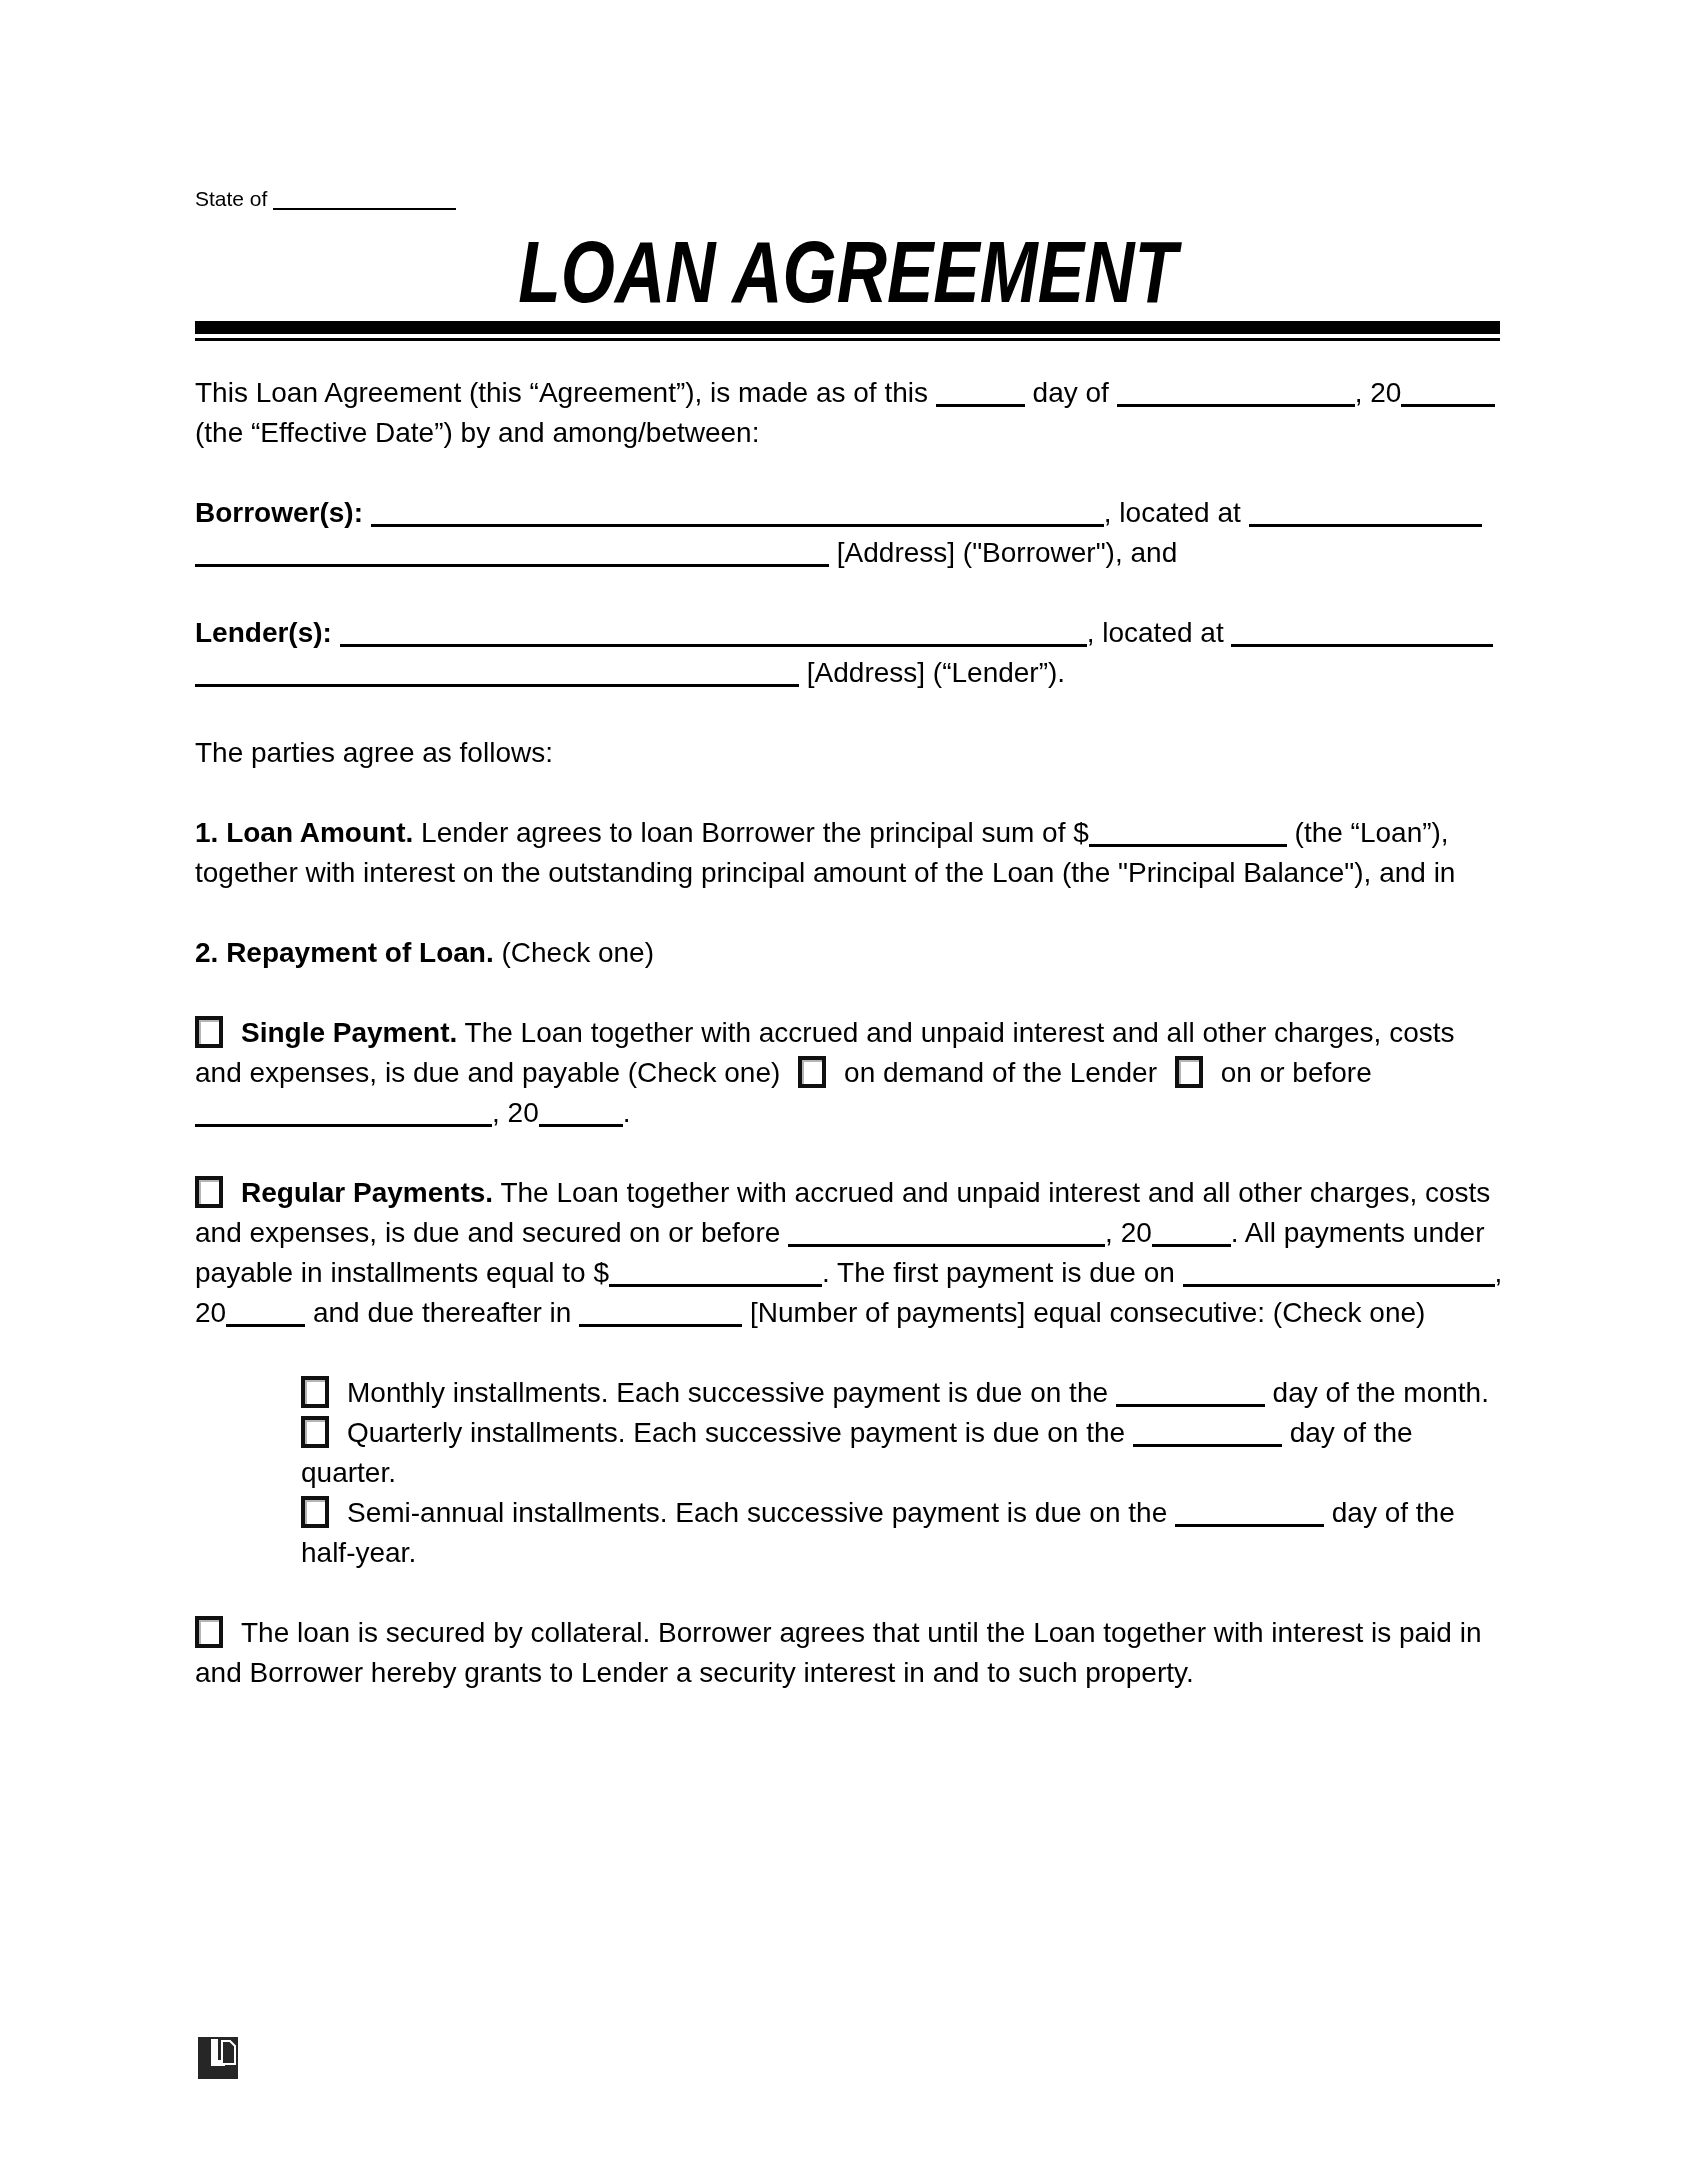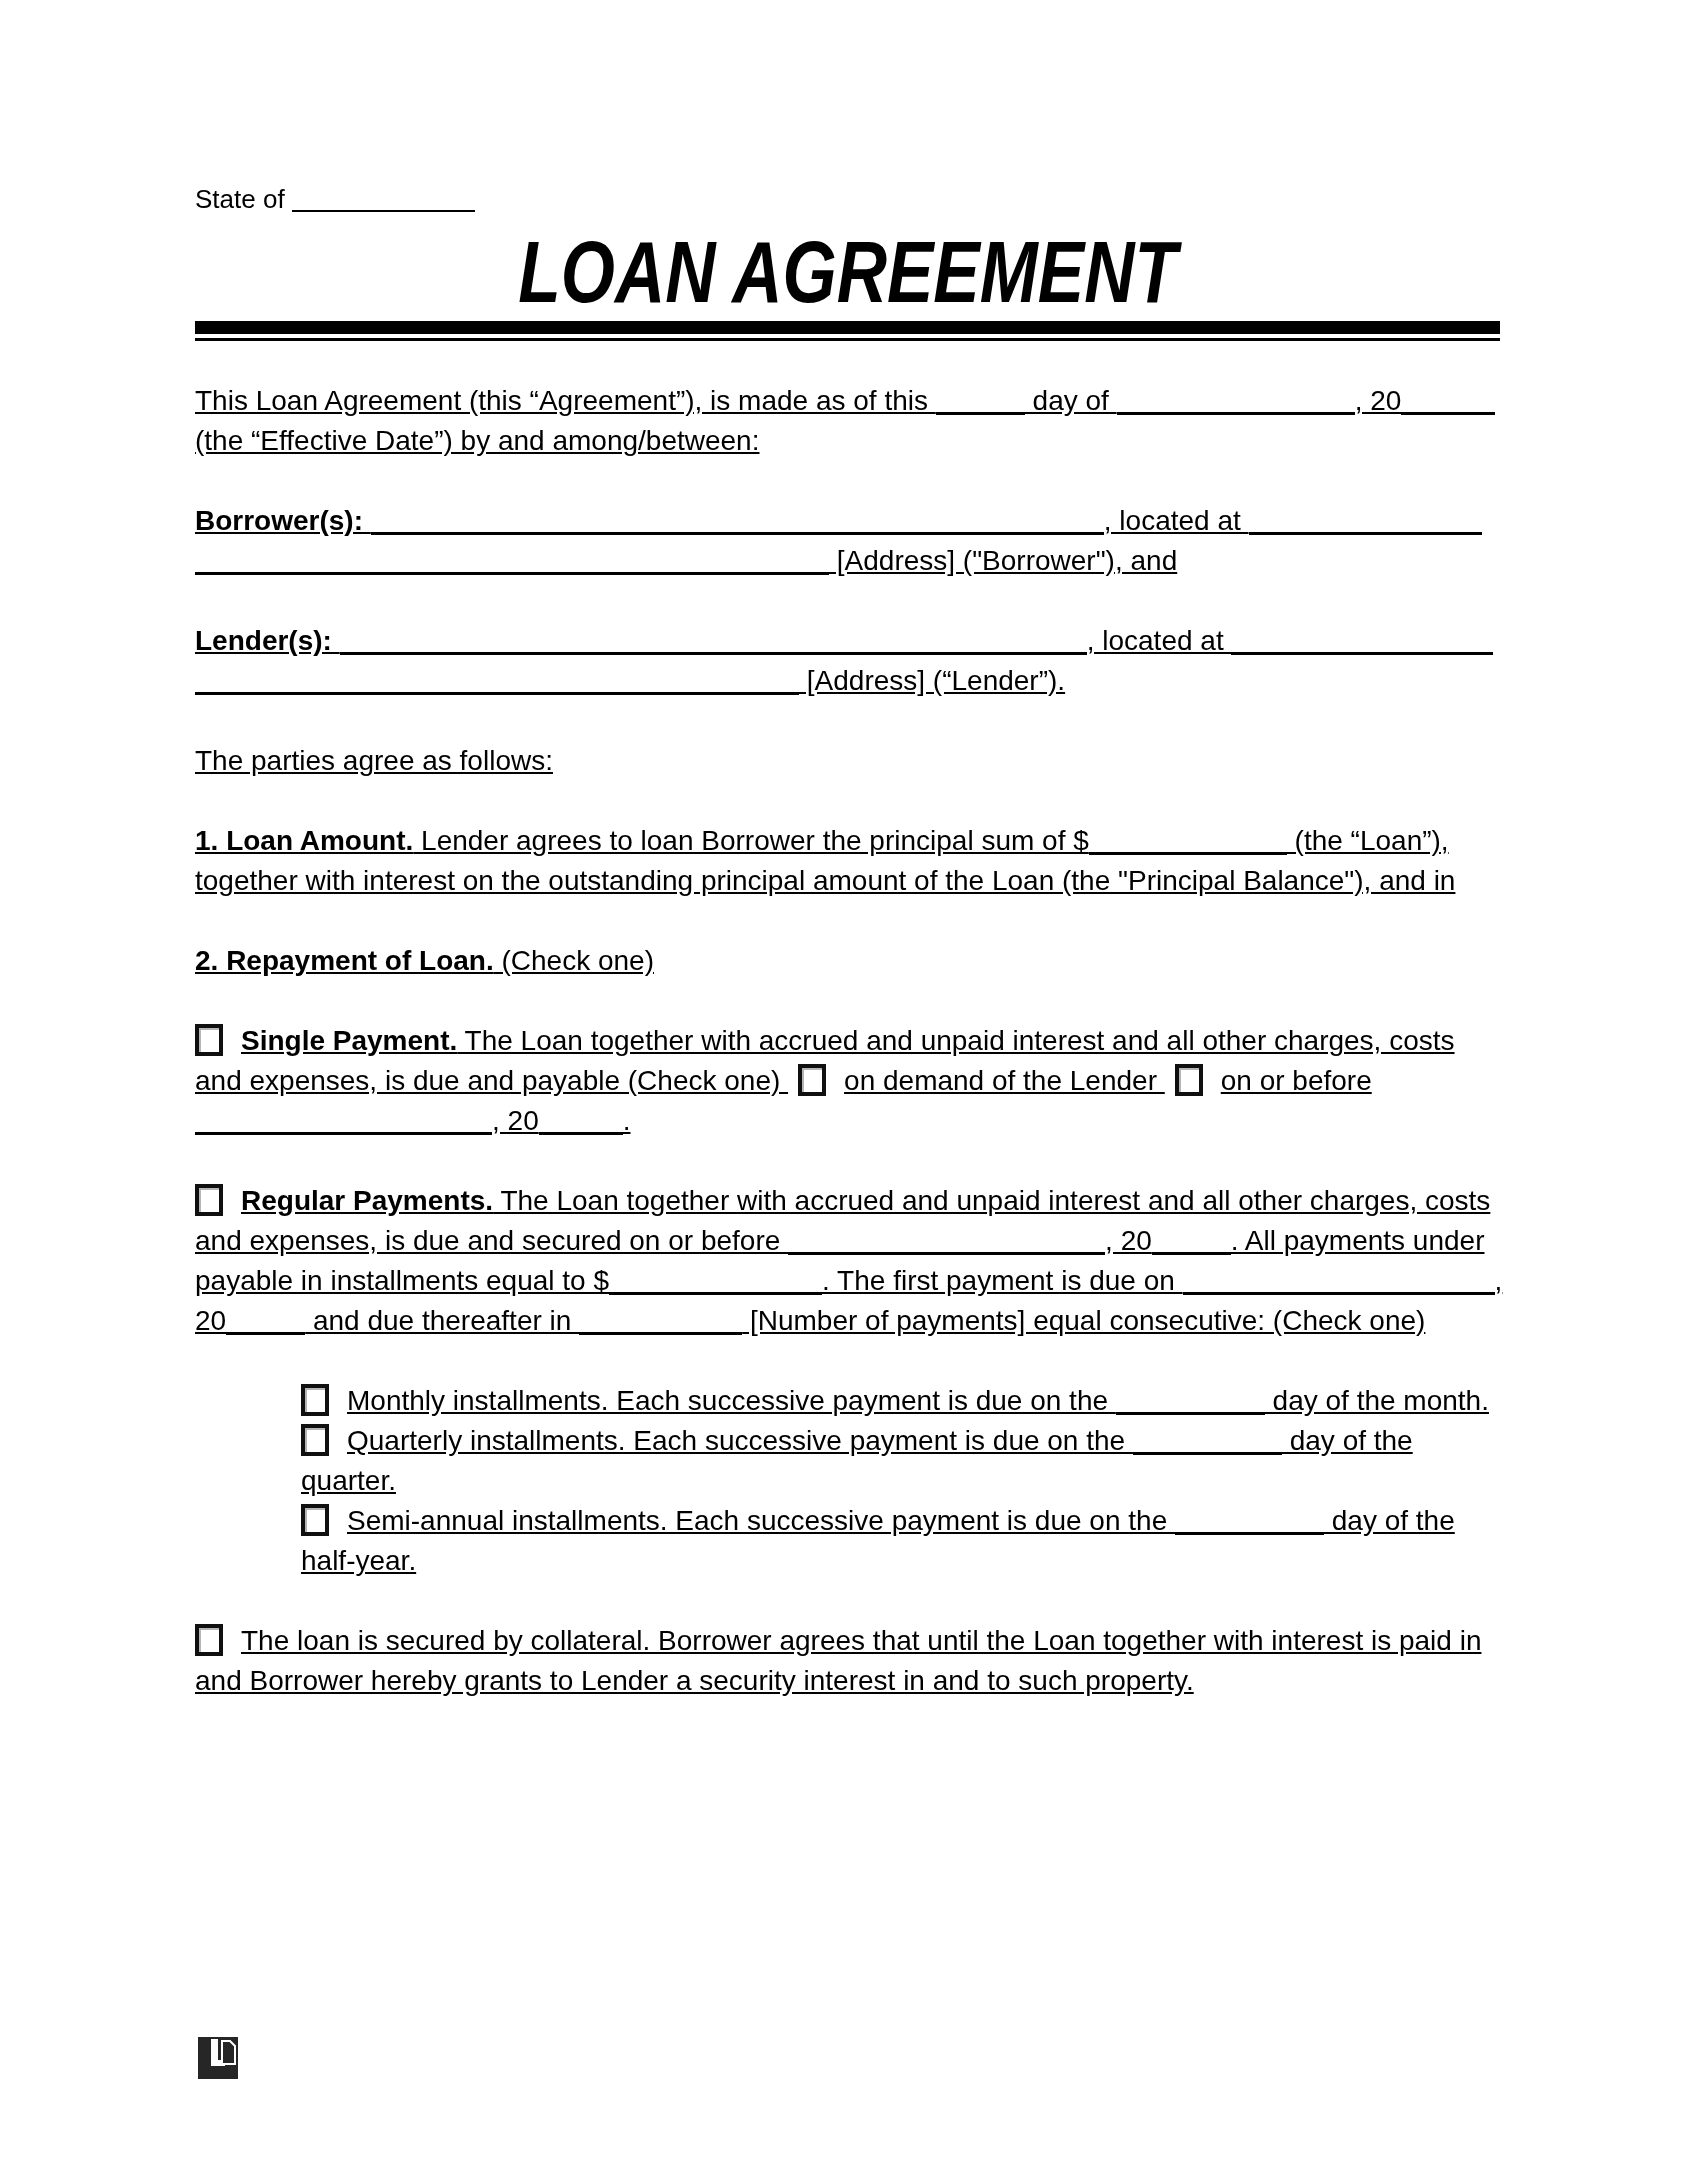--- a/index.html
+++ b/index.html
@@ -2,27 +2,27 @@
 <html><head>
 <meta charset="utf-8">
 <style>
   html,body{margin:0;padding:0;background:#e8e8e8;}
   .page{
     width:1683px;height:2178px;background:#ffffff;position:relative;
     font-family:"Liberation Sans","DejaVu Sans",sans-serif;
     font-size:28px;color:#000;overflow:hidden;margin:0 auto;
   }
   .content{padding:184px 183px 0 195px;}
-  .state-line{font-size:26px;height:30px;line-height:30px;white-space:pre;}
+  .state-line{font-size:21px;height:30px;line-height:30px;white-space:pre;}
   .state-blank{display:inline-block;height:8px;border-bottom:2px solid #000;vertical-align:-4px;}
   .title-row{text-align:center;height:99px;line-height:99px;margin-top:8px;font-style:italic;}
   .title-text{display:inline-block;font-weight:bold;font-size:87px;transform:scaleX(0.8);transform-origin:center center;white-space:pre;}
   .rule-thick{height:13px;background:#000;}
   .rule-thin{height:3px;background:#000;margin-top:4px;}
-  #doc-body{margin-top:40px;text-decoration:underline;}
+  #doc-body{margin-top:32px;}
   .para{margin-bottom:40px;}
   .line{height:40px;line-height:40px;white-space:pre;}
   .bold{font-weight:bold;text-align:center;}
   .blank{display:inline-block;height:8px;border-bottom:3px solid #000;vertical-align:-5px;}
   .cb{
     display:inline-block;width:20px;height:24px;border:4px solid #101010;background:#fff;
     box-shadow:inset 2px 2px 0 #b5b5b5;vertical-align:-6px;margin-right:18px;
   }
   .sp{display:inline-block;}
   .logo{position:absolute;left:198px;top:2037px;width:40px;height:42px;}

